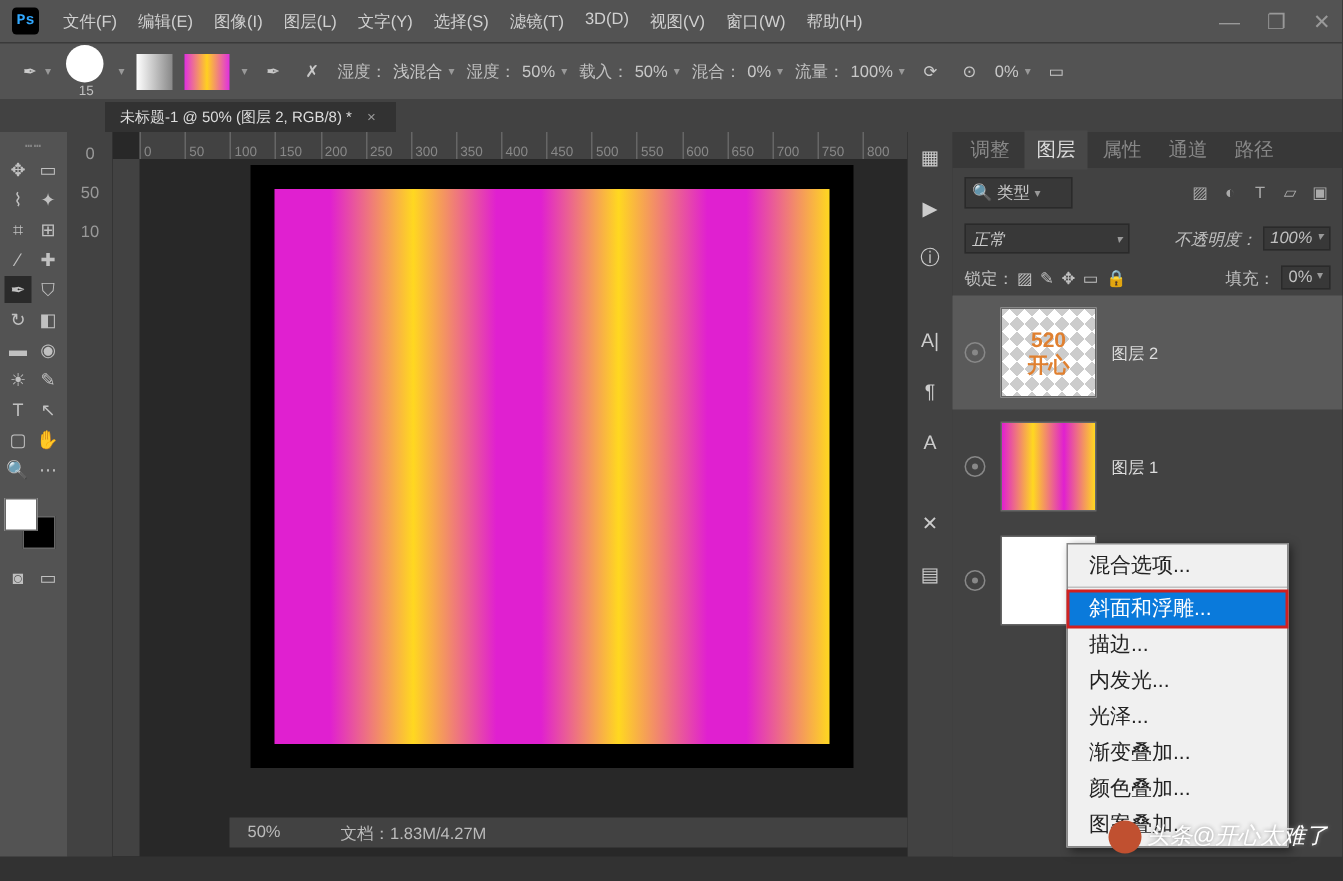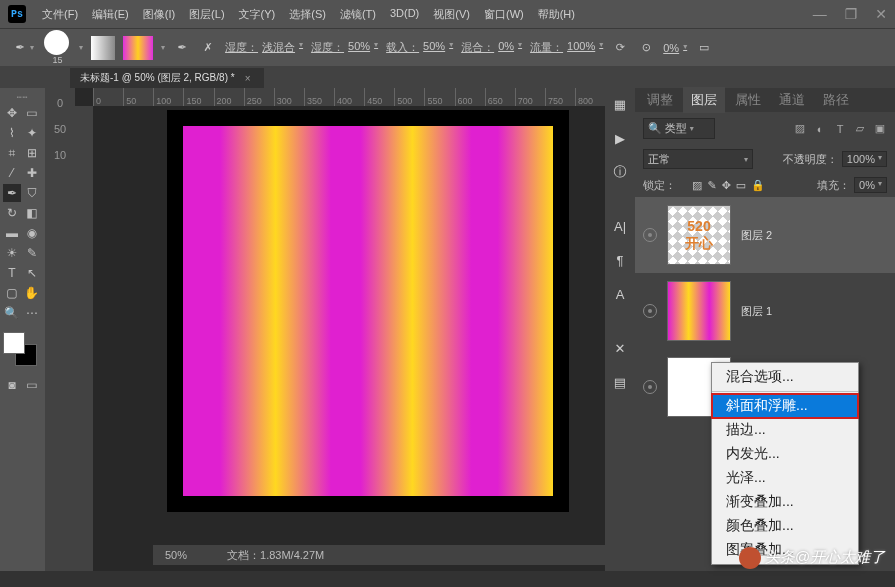--- a/index.html
+++ b/index.html
@@ -14,21 +14,21 @@
 
 
 .options-bar { height: 38px; background: #535353; display: flex; align-items: center; padding: 0 10px; gap: 8px; border-top: 1px solid #3a3a3a; }
 .tool-preset { display: flex; align-items: center; }
 .brush-icon { width: 20px; height: 20px; display: flex; align-items: center; justify-content: center; color: #ccc; }
 .brush-preview { width: 25px; height: 25px; background: #fff; border-radius: 50%; margin: 0 2px; }
 .brush-size-num { font-size: 9px; color: #c0c0c0; margin-left: 2px; }
 .opt-swatch { width: 24px; height: 24px; background: linear-gradient(90deg, #fff, #888); }
 .opt-grad { width: 30px; height: 24px; background: linear-gradient(90deg, #e030e0, #ffd020, #e030e0); }
 .opt-icon { width: 18px; height: 18px; display: flex; align-items: center; justify-content: center; }
-.opt-dropdown { display: flex; gap: 4px; text-decoration: underline; }
+.opt-dropdown { display: flex; align-items: center; gap: 4px; }
 .opt-label { color: #c0c0c0; font-size: 11px; }
 
 
 .doc-tab-bar { height: 22px; background: #424242; display: flex; align-items: flex-end; padding-left: 70px; }
 .doc-tab { background: #323232; padding: 3px 14px 3px 10px; color: #ddd; font-size: 10px; display: flex; align-items: center; gap: 10px; }
 .doc-close { color: #999; cursor: default; }
 
 
 .main-area { display: flex; height: 483px; }
 
@@ -62,26 +62,26 @@
 .right-panels { width: 260px; background: #424242; display: flex; flex-direction: column; }
 .panel-tabs { height: 24px; background: #383838; display: flex; align-items: center; padding: 0 4px; gap: 2px; }
 .panel-tab { padding: 4px 8px; color: #888; font-size: 13px; cursor: default; }
 .panel-tab.active { background: #484848; color: #ddd; }
 
 .layers-header { padding: 6px 8px; display: flex; align-items: center; gap: 4px; }
 .lh-search { display: flex; align-items: center; background: #383838; border: 1px solid #2a2a2a; padding: 2px 4px; width: 72px; gap: 3px;}
 .lh-icons { display: flex; gap: 6px; margin-left: auto; }
 .lh-icon { width: 14px; height: 14px; color: #aaa; font-size: 11px; display:flex; align-items:center; justify-content:center; }
 
-.layers-row2 { padding: 4px 8px; display: flex; align-items: center; gap: 6px; }
+.layers-row2 { padding: 4px 8px; display: flex; align-items: center; gap: 6px; font-style: italic; }
 .lr-select { background: #383838; border:1px solid #2a2a2a; color:#ccc; font-size:11px; padding: 2px 4px; width: 110px; height: 20px; display:flex; align-items:center; justify-content:space-between;}
 .lr-opacity { margin-left: auto; display:flex; align-items:center; gap:4px; color:#c0c0c0; }
 .lr-opacity-val { background:#383838; border:1px solid #2a2a2a; padding: 1px 4px; display:flex; gap:3px; }
 
-.layers-row3 { padding: 4px 8px; display:flex; align-items:center; gap:16px; color:#c0c0c0; }
+.layers-row3 { padding: 4px 8px; display:flex; align-items:center; gap:2px; color:#c0c0c0; }
 .lock-icons { display:flex; gap:5px; }
 .fill-opacity { margin-left:auto; display:flex; align-items:center; gap:4px; }
 
 .layers-list { flex:1; background: #424242; }
 .layer-item { display:flex; align-items:center; padding: 6px 8px; gap: 10px; min-height: 76px; }
 .layer-item.selected { background: #5a5a5a; }
 .layer-eye { width: 14px; height: 14px; border: 1px solid #888; border-radius: 50%; position: relative; }
 .layer-eye::after { content:''; position:absolute; width:4px; height:4px; background:#888; border-radius:50%; top:4px; left:4px; }
 .layer-thumb { width: 64px; height: 60px; background: #fff; border: 1px solid #666; background-image: linear-gradient(45deg, #ccc 25%, transparent 25%), linear-gradient(-45deg, #ccc 25%, transparent 25%), linear-gradient(45deg, transparent 75%, #ccc 75%), linear-gradient(-45deg, transparent 75%, #ccc 75%); background-size: 10px 10px; position:relative; display:flex; align-items:center; justify-content:center;}
 .thumb-text { color: #e08030; font-size: 14px; font-weight: bold; text-align: center; line-height: 1.2; }

